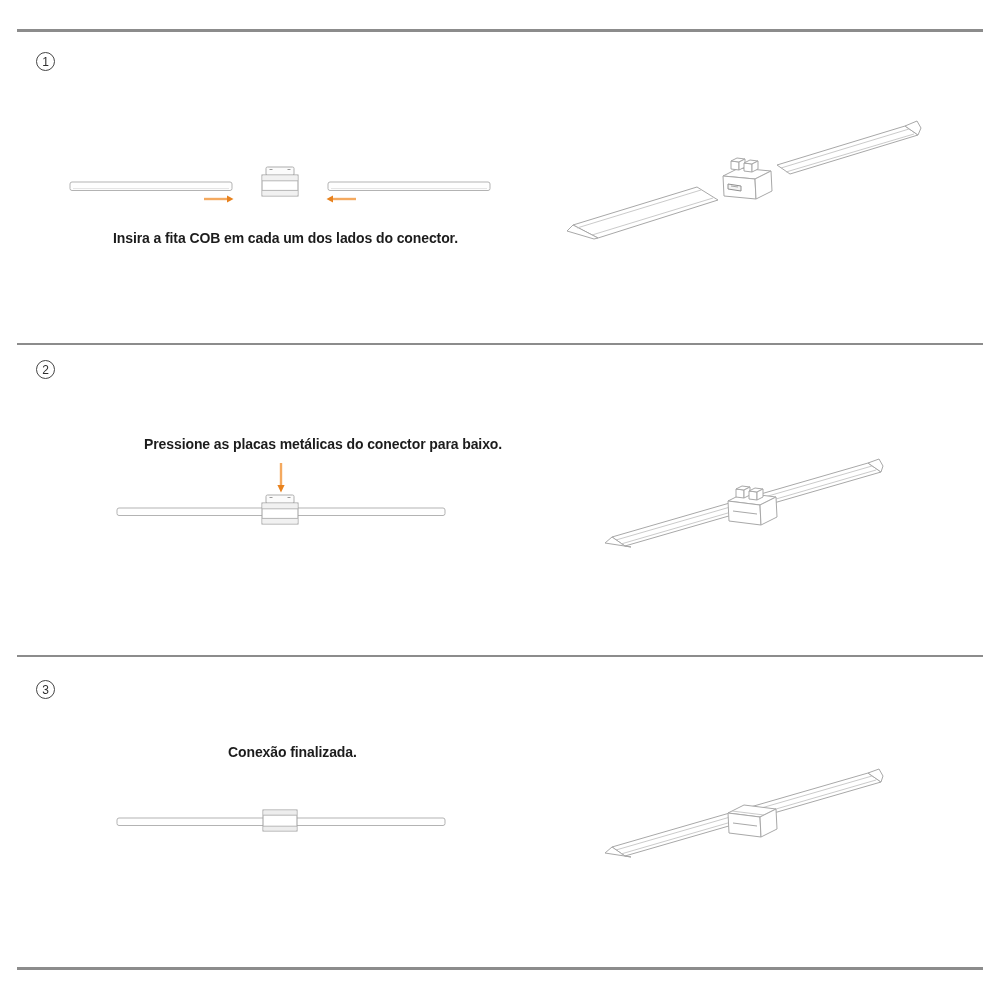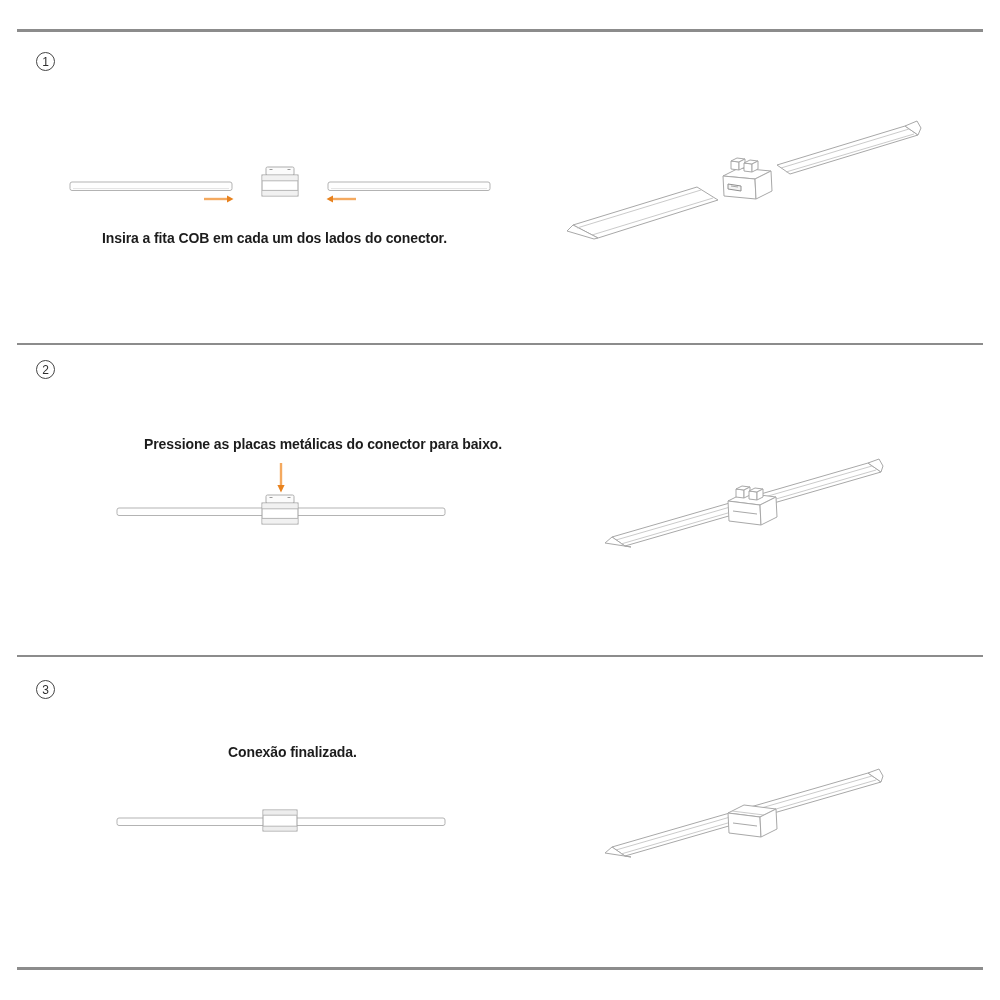--- a/index.html
+++ b/index.html
@@ -58,21 +58,21 @@
     <g>
       <line x1="144" y1="39" x2="167" y2="39" stroke="#f4a95f" stroke-width="2.4"></line>
       <polygon points="167,35.6 173.5,39 167,42.4" fill="#e8821e"></polygon>
     </g>
     <g>
       <line x1="273" y1="39" x2="296" y2="39" stroke="#f4a95f" stroke-width="2.4"></line>
       <polygon points="273,35.6 266.5,39 273,42.4" fill="#e8821e"></polygon>
     </g>
   </svg>
 
-  <div class="caption" style="left:102px;top:230px;">Insira a fita COB em cada um dos lados do conector.</div>
+  <div class="caption" style="left:113px;top:230px;">Insira a fita COB em cada um dos lados do conector.</div>
 
   <svg style="left:565px;top:112px;" width="360" height="132" viewBox="0 0 360 132">
     <g>
       <polygon class="face" points="8,113 132,75 153,88 33,126"></polygon>
       <polygon class="face" points="8,113 2,119 29,127 33,126"></polygon>
       <line class="crease" x1="12" y1="116" x2="136" y2="78"></line>
       <line class="crease" x1="27" y1="123" x2="148" y2="86"></line>
     </g>
     <g>
       <polygon class="face" points="212,53 340,14 353,23 225,62"></polygon>

